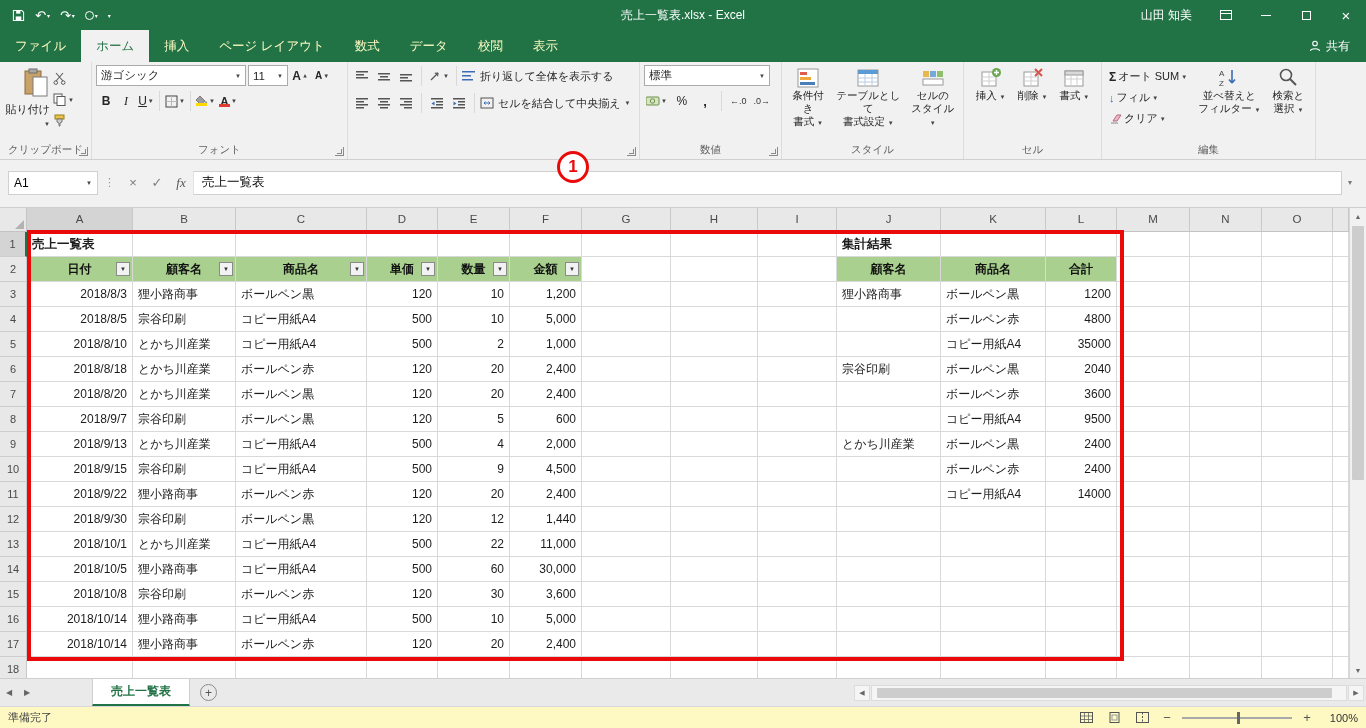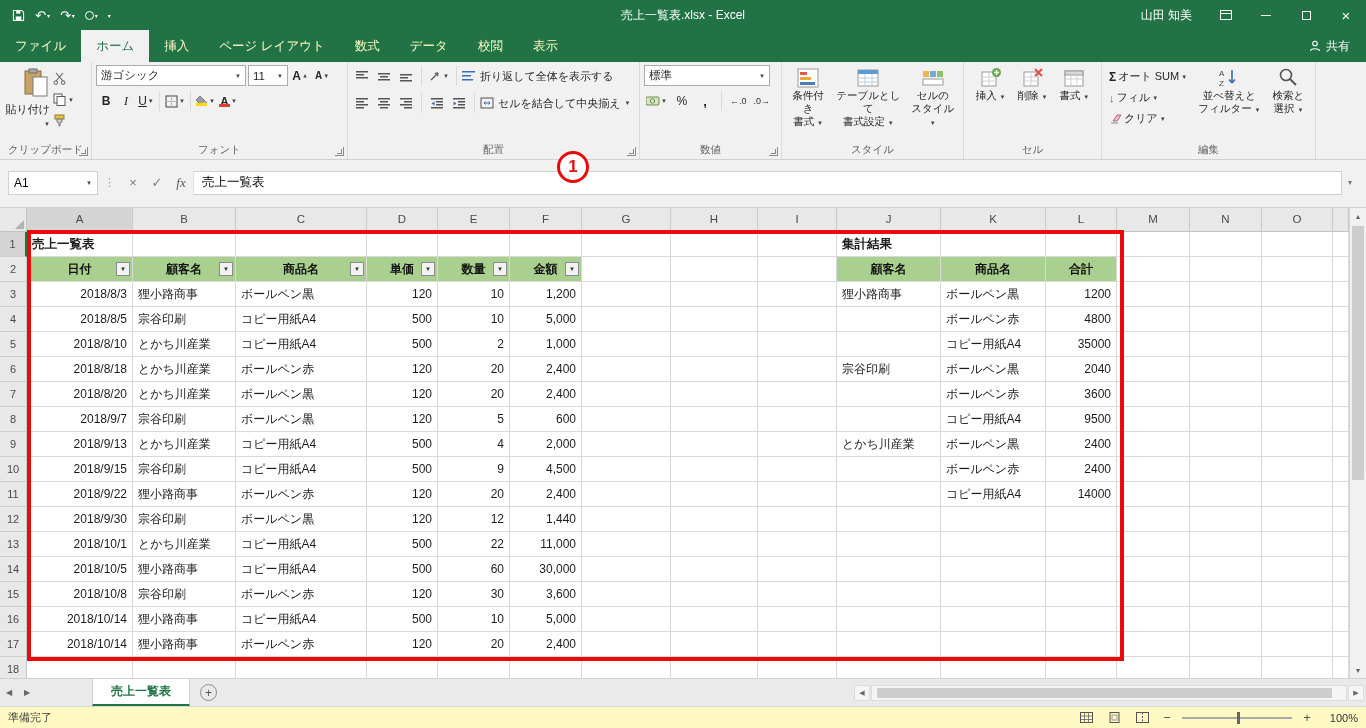--- a/index.html
+++ b/index.html
@@ -432,21 +432,20 @@
           <span class="icwrap">
               <svg width="14" height="12">
                 <rect x="1" y="1" width="12" height="10" fill="none" stroke="#555"></rect>
                 <path d="M4 6 h6 M4 6 l1.5-1.5 M4 6 l1.5 1.5 M10 6 l-1.5-1.5 M10 6 l-1.5 1.5" stroke="#3a6db5" fill="none"></path>
               </svg>
             </span>
           <span>セルを結合して中央揃え</span>
           <span class="caret">▼</span>
         </span>
       </div>
-      <div class="glabel">配置</div>
       <span class="dlg"></span>
     </div>
 
     <div class="rgroup" style="width:142px">
       <div class="combo" style="width:126px">
         <span>標準</span>
         <span class="caret">▼</span>
       </div>
       <div class="row" style="margin-top:5px;gap:3px">
         <span class="fbtn">

